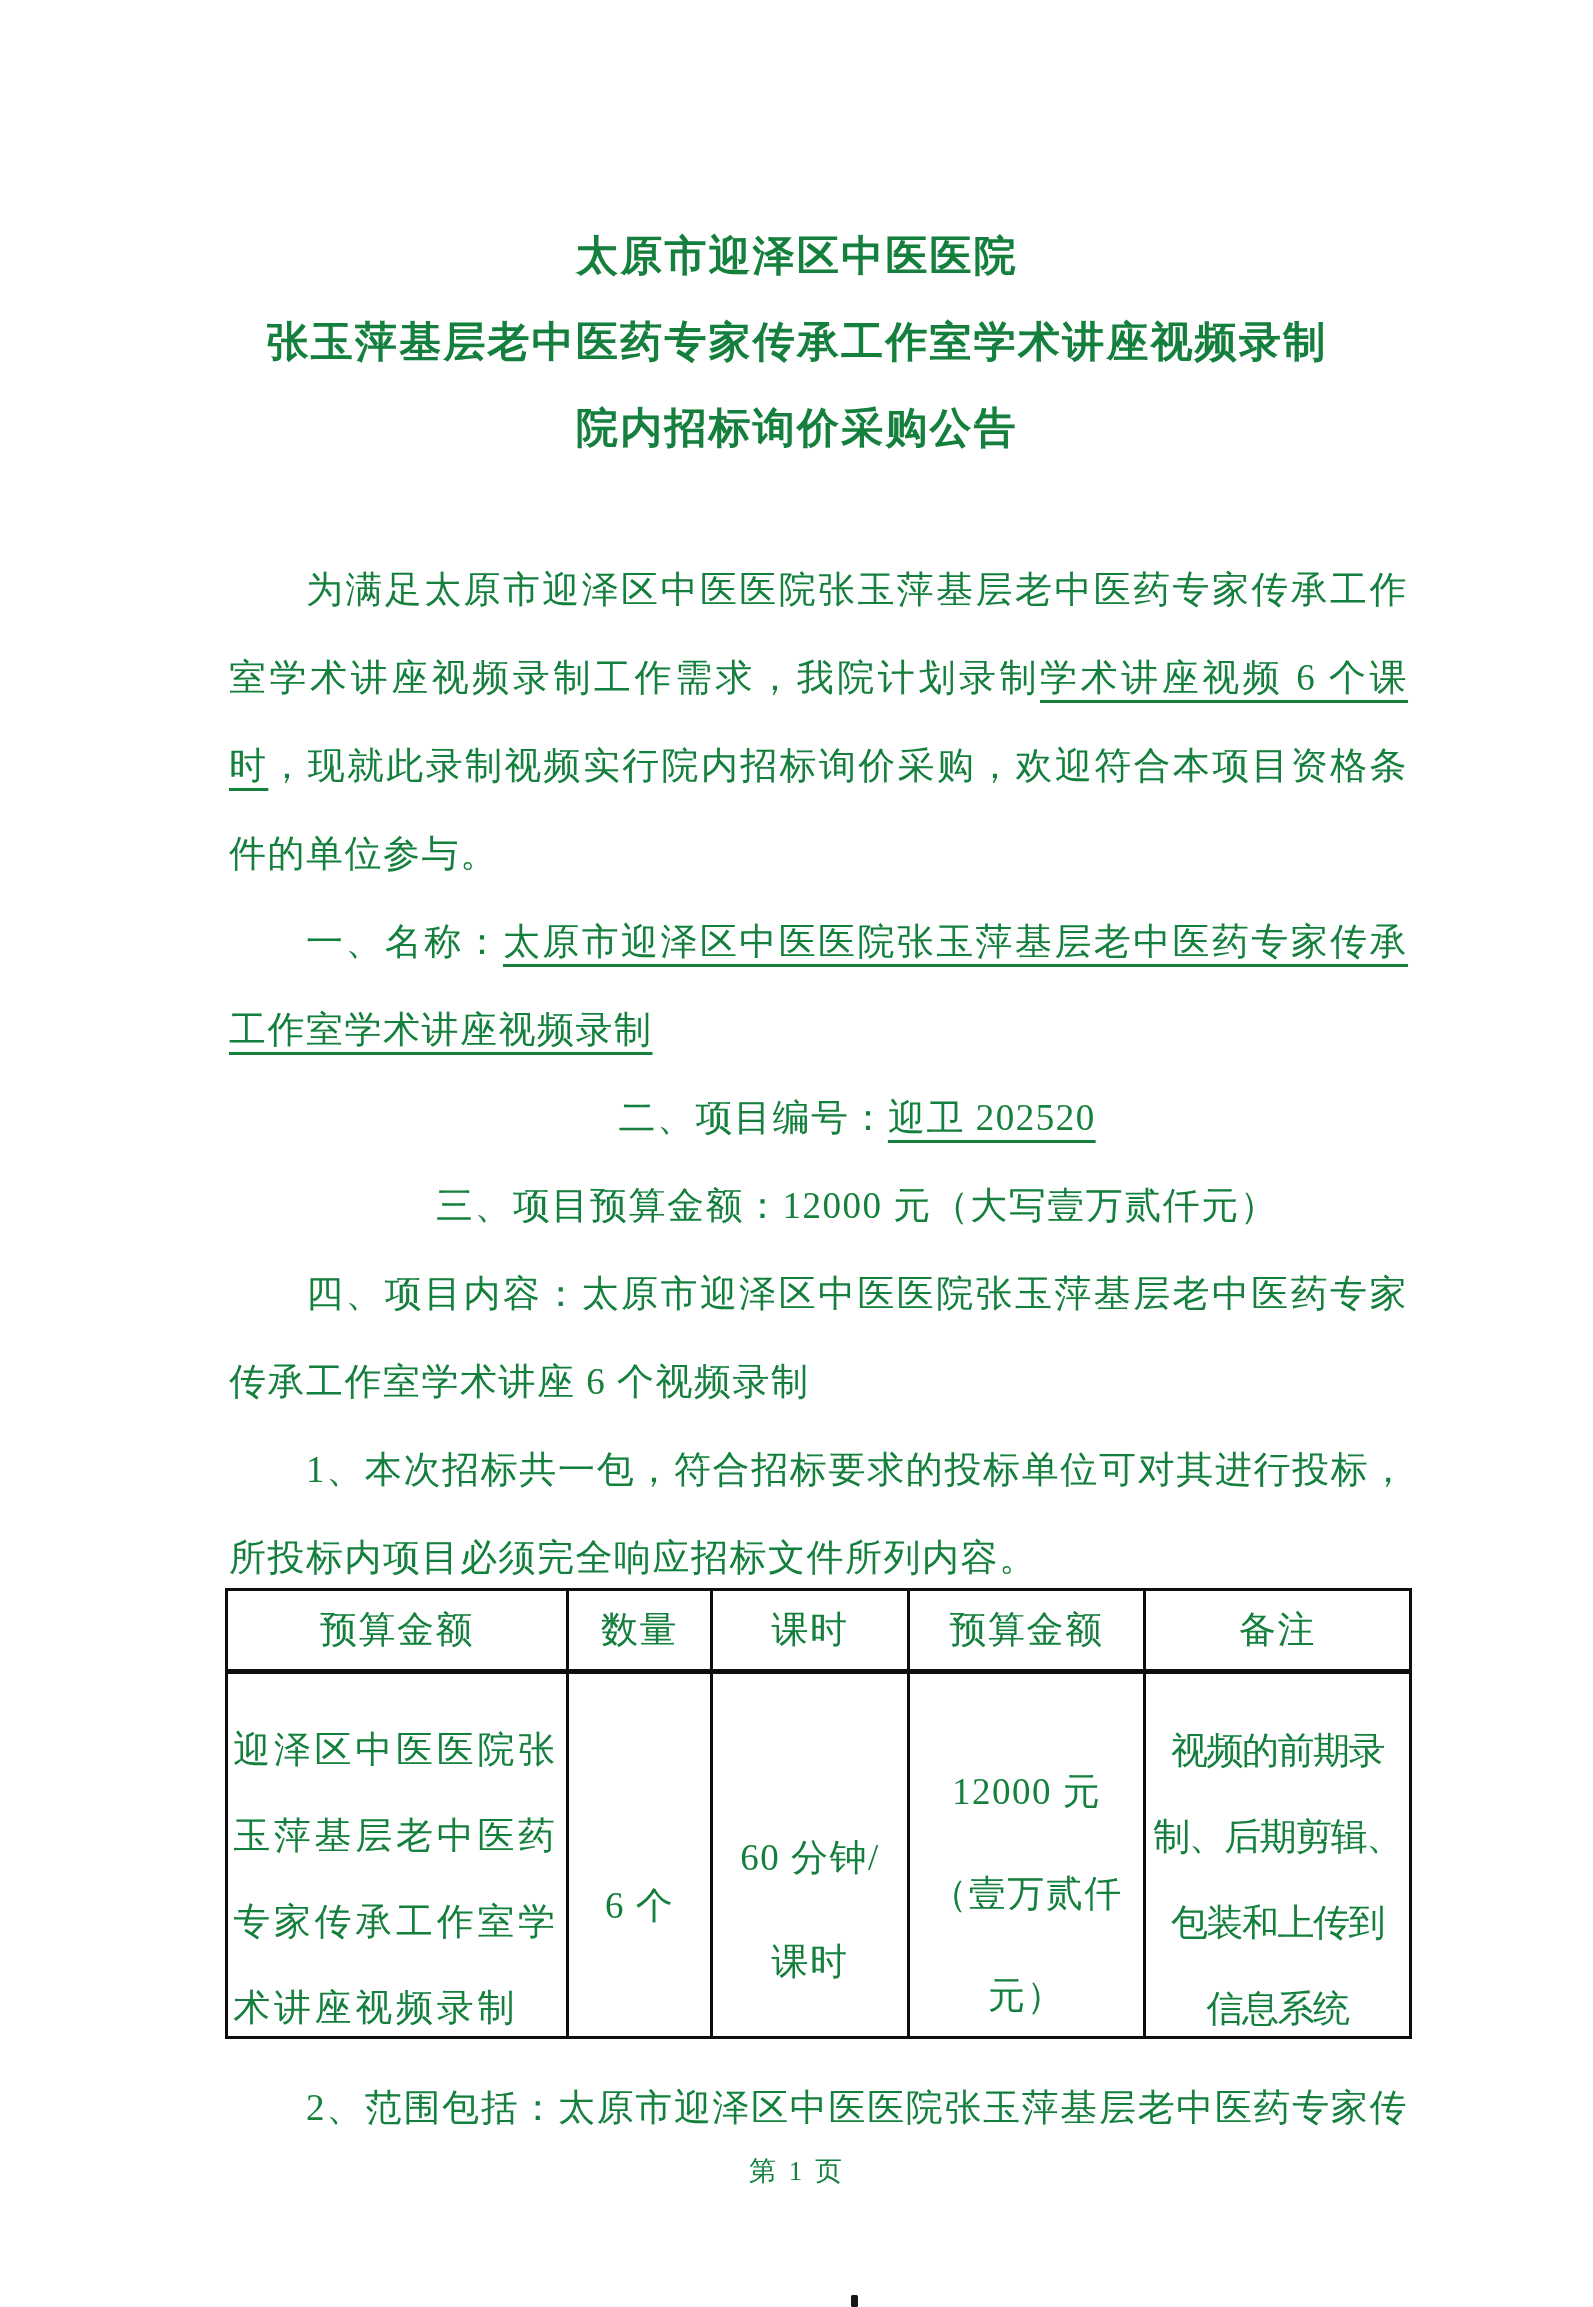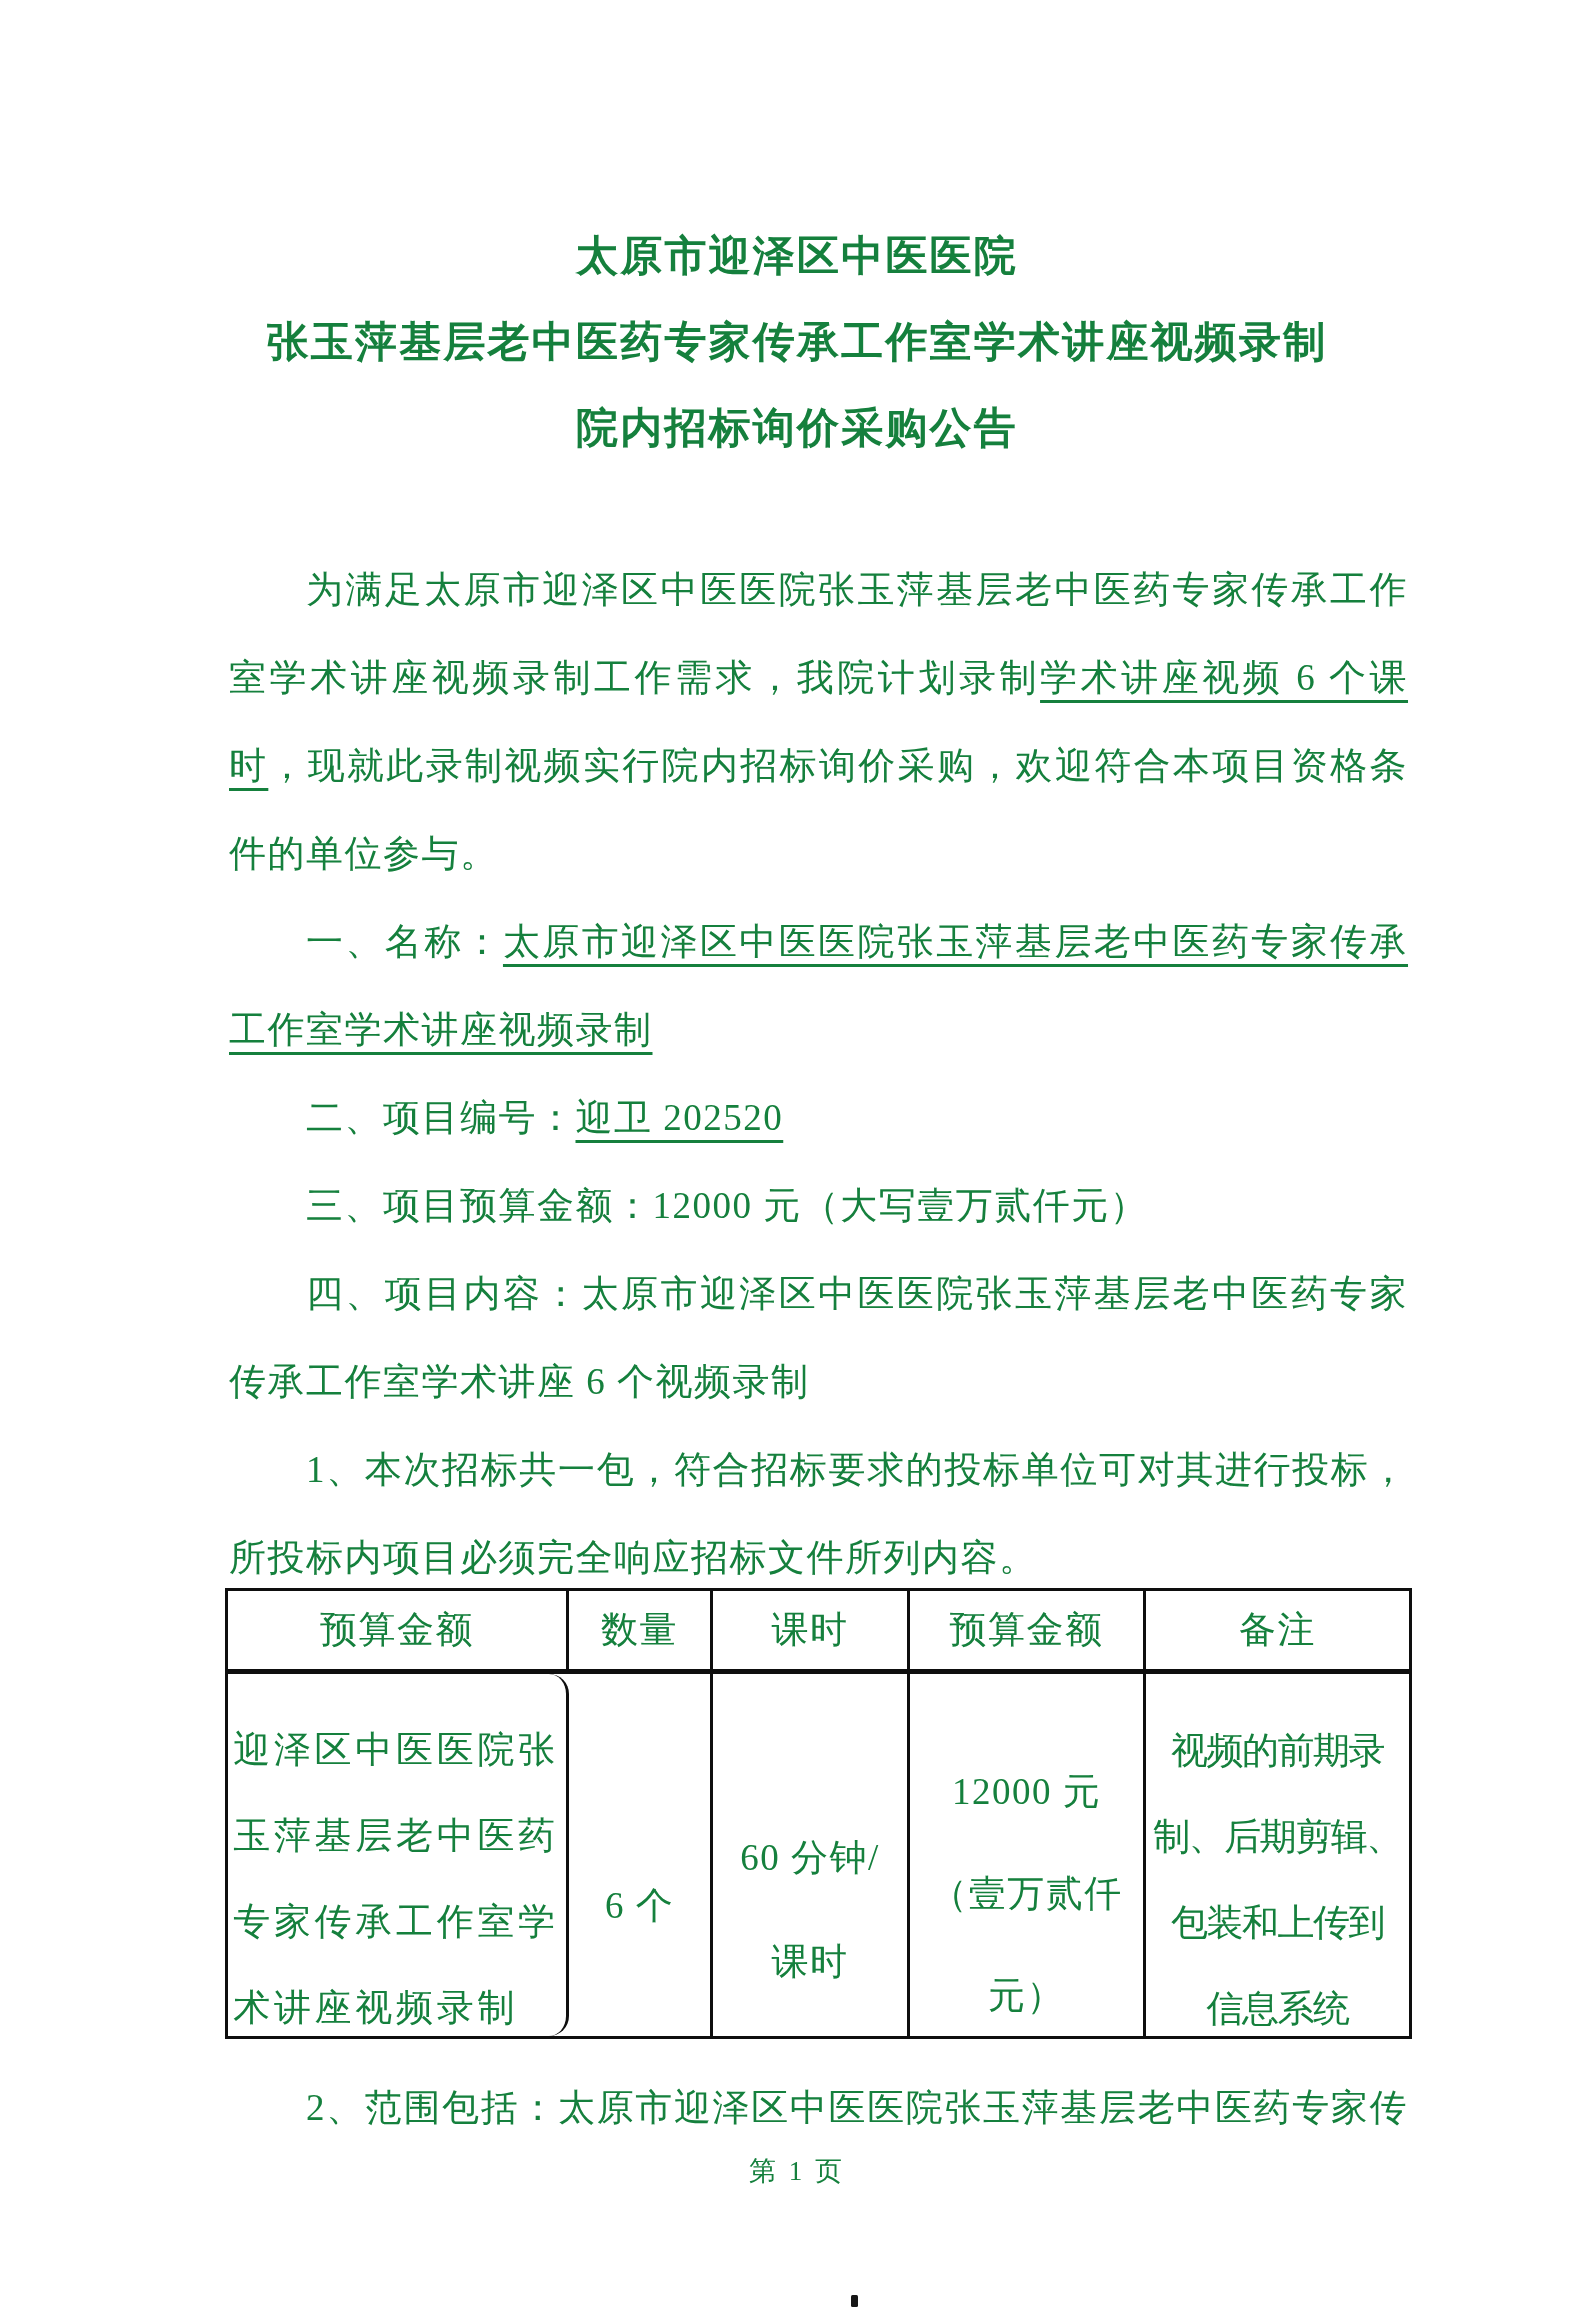--- a/index.html
+++ b/index.html
@@ -19,41 +19,41 @@
   }
   .titles .t{height:86px;line-height:86px;white-space:nowrap;}
   
   .bodytext{
     position:absolute;top:546px;left:229px;width:1179px;
     font-size:37px;letter-spacing:1.5px;
   }
   .ln{height:88px;line-height:88px;width:100%;box-sizing:border-box;}
   .fill{text-align:justify;text-align-last:justify;}
   .leftln{white-space:nowrap;text-align:left;}
-  .ind{padding-left:77px;}
+  .ind{padding-left:77px;text-align:center;}
   .u{text-decoration:underline;text-underline-offset:10.4px;text-decoration-thickness:3px;}
   
   .tbl{
     position:absolute;left:225px;top:1588px;width:1181px;
     border:3.7px solid #0e0e0e;
     display:grid;
     grid-template-columns:341px 144px 197px 236px 263px;
     grid-template-rows:83px 362px;
     font-size:37px;
   }
   .cell{box-sizing:border-box;border-right:3px solid #0e0e0e;overflow:hidden;}
   .lastcol{border-right:none;}
   .hcell{
     border-bottom:5.2px solid #0e0e0e;
     display:flex;align-items:center;justify-content:center;
     letter-spacing:1.5px;white-space:nowrap;
   }
   .dcell{display:flex;flex-direction:column;align-items:stretch;justify-content:flex-start;}
   .cl{white-space:nowrap;text-align:center;}
-  .c1{padding:33px 5.2px 0 5.2px;border-radius:20px;}
+  .c1{padding:33px 5.2px 0 5.2px;}
   .c1 .cl{line-height:86px;letter-spacing:3.7px;text-align:left;}
   .c2{padding-top:188px;}
   .c2 .cl{line-height:88px;letter-spacing:1.5px;}
   .c3{padding-top:132px;}
   .c3 .cl{line-height:104px;letter-spacing:1.5px;}
   .c4{padding-top:67px;}
   .c4 .cl{line-height:102px;letter-spacing:1.5px;}
   .c5{padding-top:34px;}
   .c5 .cl{line-height:86px;letter-spacing:-1.5px;}
   

